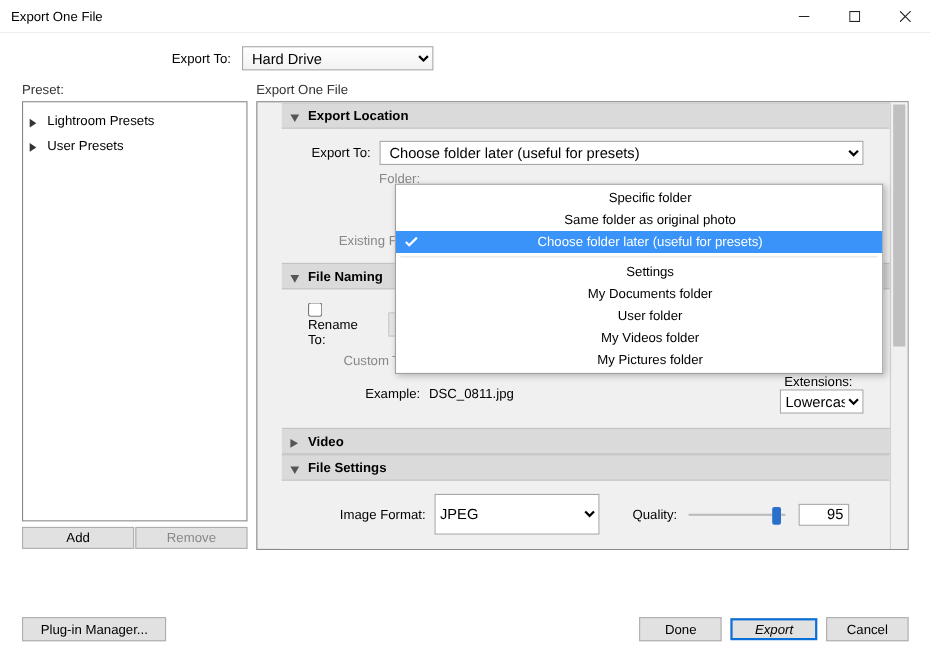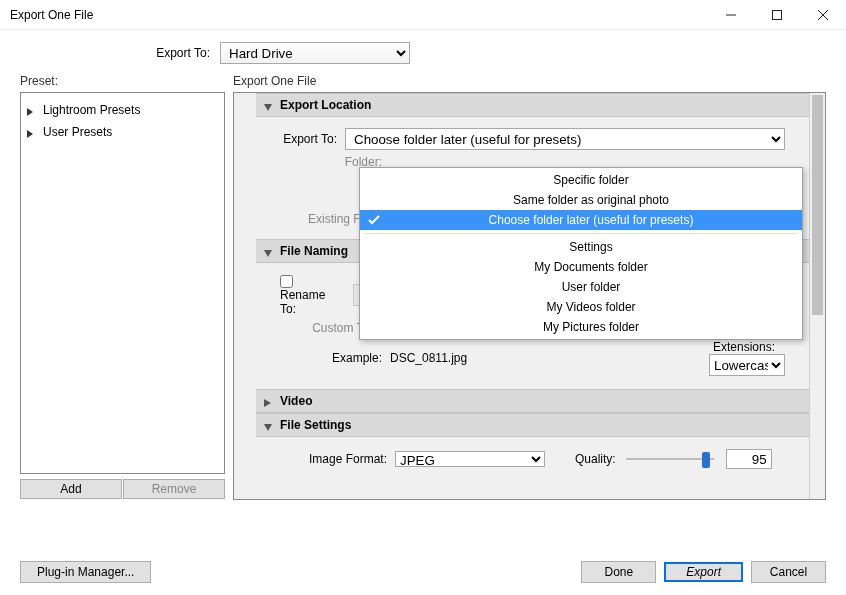--- a/index.html
+++ b/index.html
@@ -4,21 +4,21 @@
   <style>
     * { box-sizing: border-box; margin: 0; padding: 0; }
     body { font-family: "Segoe UI", Tahoma, sans-serif; font-size: 12px; color: #000; background: #fff; width: 846px; height: 595px; overflow: hidden; }
     .titlebar { height: 30px; display: flex; align-items: center; padding: 0 0 0 10px; border-bottom: 1px solid #eee; }
     .titlebar .title { font-size: 12px; }
     .titlebar .controls { margin-left: auto; display: flex; height: 100%; }
     .titlebar .controls .ctl { width: 46px; display: flex; align-items: center; justify-content: center; cursor: pointer; }
     .ctl svg { display: block; }
     .topbar { height: 38px; display: flex; align-items: center; padding: 8px 20px 0 20px; }
     .topbar .lbl { width: 200px; text-align: right; padding-right: 10px; }
-    .topbar select { width: 190px; height: 22px; border: 1px solid #a7a7a7; background: linear-gradient(#fff,#f2f2f2); padding: 0 4px; }
+    .topbar select { width: 174px; height: 22px; border: 1px solid #a7a7a7; background: linear-gradient(#fff,#f2f2f2); padding: 0 4px; }
     .columns { display: flex; padding: 0 20px 6px 20px; gap: 8px; }
     .column-left { width: 205px; display: flex; flex-direction: column; }
     .column-right { flex: 1; display: flex; flex-direction: column; min-width: 0; }
     .col-label { font-size: 12px; color: #333; padding: 6px 0 4px 0; }
     .preset-tree { border: 1px solid #898989; height: 382px; background: #fff; padding: 6px 6px 0 6px; }
     .tree-item { display: flex; align-items: center; height: 22px; cursor: pointer; }
     .tree-item .tri { width: 10px; height: 10px; margin-right: 6px; }
     .preset-btns { display: flex; margin-top: 5px; gap: 1px; }
     .preset-btns button { flex: 1; height: 20px; background: #e1e1e1; border: 1px solid #adadad; font-size: 12px; cursor: pointer; }
     .preset-btns button.disabled { color: #888; }
@@ -36,21 +36,21 @@
     select.full { width: 440px; height: 22px; border: 1px solid #a7a7a7; background: #fff; padding: 0 4px; }
     .folder-display { width: 286px; height: 22px; border: 1px solid #a7a7a7; background: #fff; display: inline-block; vertical-align: middle; margin-left: 154px; }
     .ext-block { display: flex; align-items: center; margin-left: auto; flex-direction: column; }
     .ext-block select.small { width: 76px; height: 22px; border: 1px solid #a7a7a7; background: #fff; }
     input[type=checkbox] { width: 13px; height: 13px; vertical-align: middle; }
     select.disabled, .disabled-box { background: #e6e6e6; color: #888; border: 1px solid #c7c7c7; }
     .rename-sel { width: 440px; height: 22px; }
     .example-val { font-size: 12px; }
     .fs-row { display: flex; align-items: center; padding-top: 6px; }
     .fs-row .lbl1 { width: 115px; text-align: right; padding-right: 8px; }
-    .fs-row select.fmt { width: 150px; height: 16px; border: 1px solid #a7a7a7; background: #fff; }
+    .fs-row select.fmt { width: 150px; height: 37px; border: 1px solid #a7a7a7; background: #fff; }
     .fs-row .quality-lbl { margin: 0 10px 0 30px; }
     .fs-row .slider { width: 88px; height: 18px; position: relative; margin-right: 12px; }
     .fs-row .slider .track { position: absolute; left: 0; right: 0; top: 8px; height: 2px; background: #bdbdbd; }
     .fs-row .slider .thumb { position: absolute; top: 2px; width: 8px; height: 16px; background: #2a6fc9; left: 76px; border-radius: 2px; }
     .fs-row input.qval { width: 46px; height: 20px; text-align: right; border: 1px solid #a7a7a7; padding-right: 4px; }
     .dropdown-popup { position: absolute; left: 359px; top: 167px; width: 444px; background: #fff; border: 1px solid #a0a0a0; box-shadow: 2px 2px 6px rgba(0,0,0,0.25); z-index: 100; padding: 2px 0; }
     .dropdown-popup .opt { height: 20px; display: flex; align-items: center; padding: 0 8px 0 28px; font-size: 12px; position: relative; cursor: pointer; justify-content: center; }
     .dropdown-popup .opt.selected { background: #3a93f8; color: #fff; }
     .dropdown-popup .opt .check { position: absolute; left: 8px; top: 4px; }
     .dropdown-popup .sep { height: 1px; background: #e0e0e0; margin: 3px 4px; }

